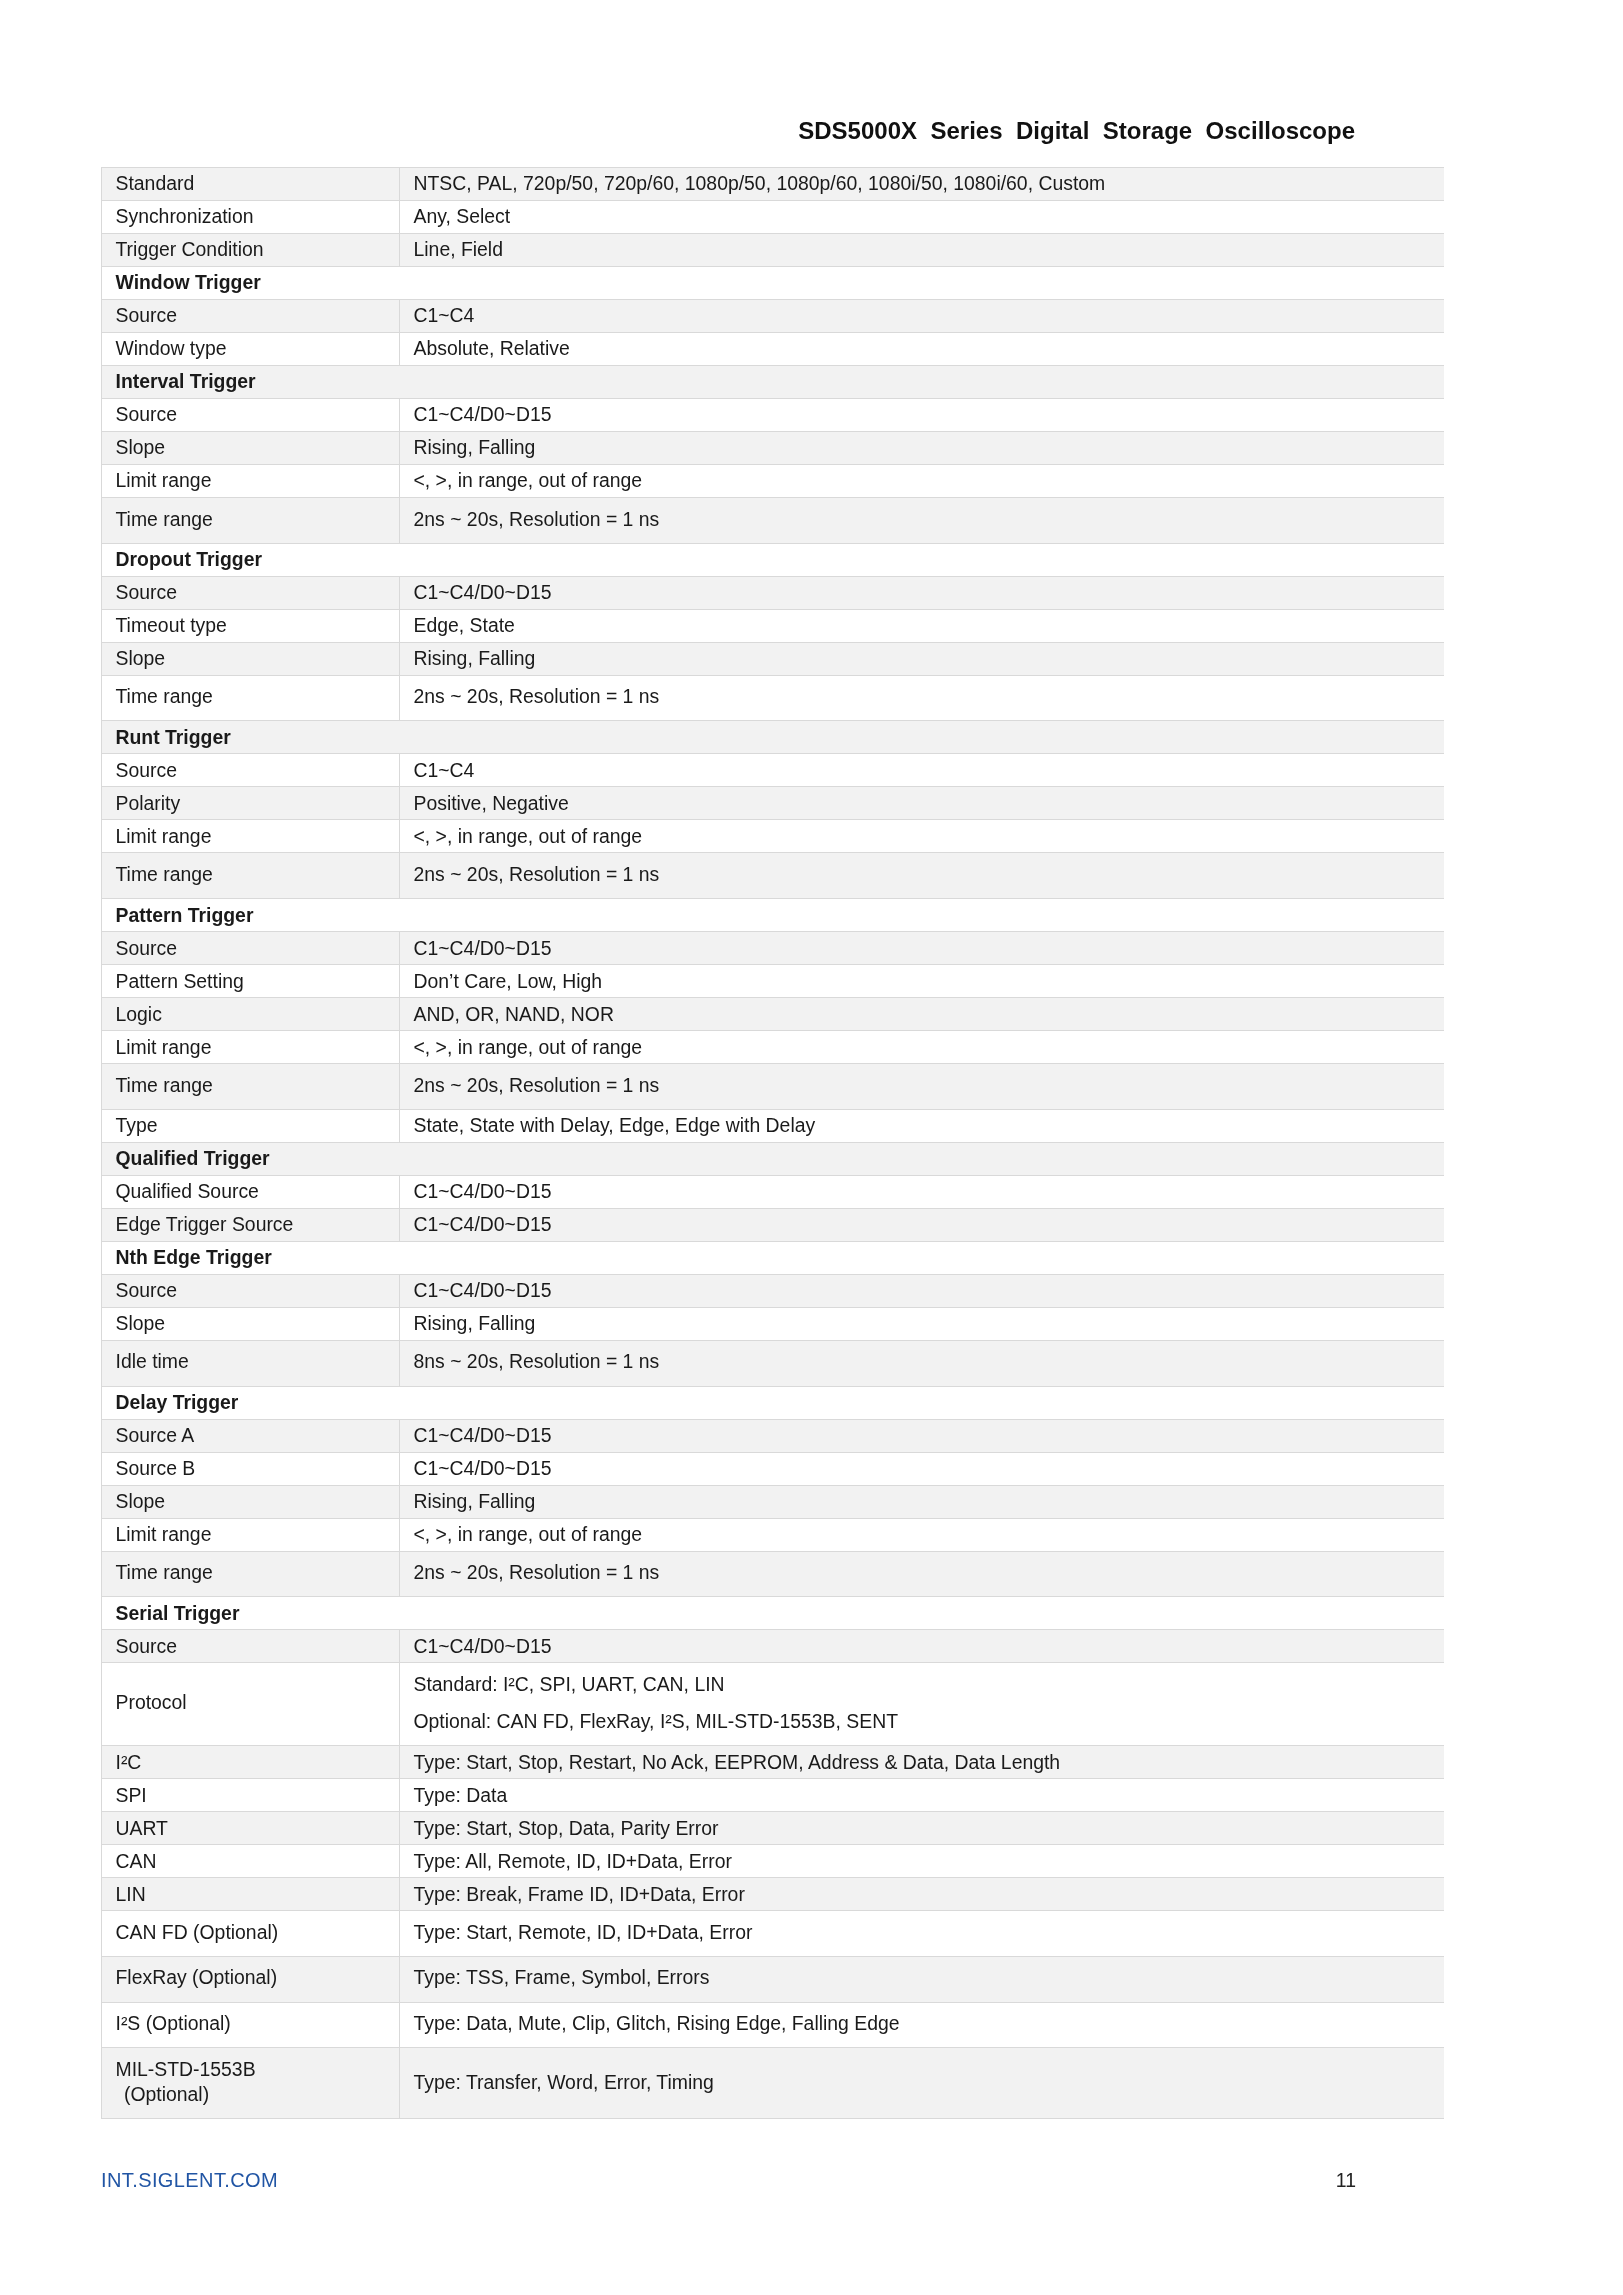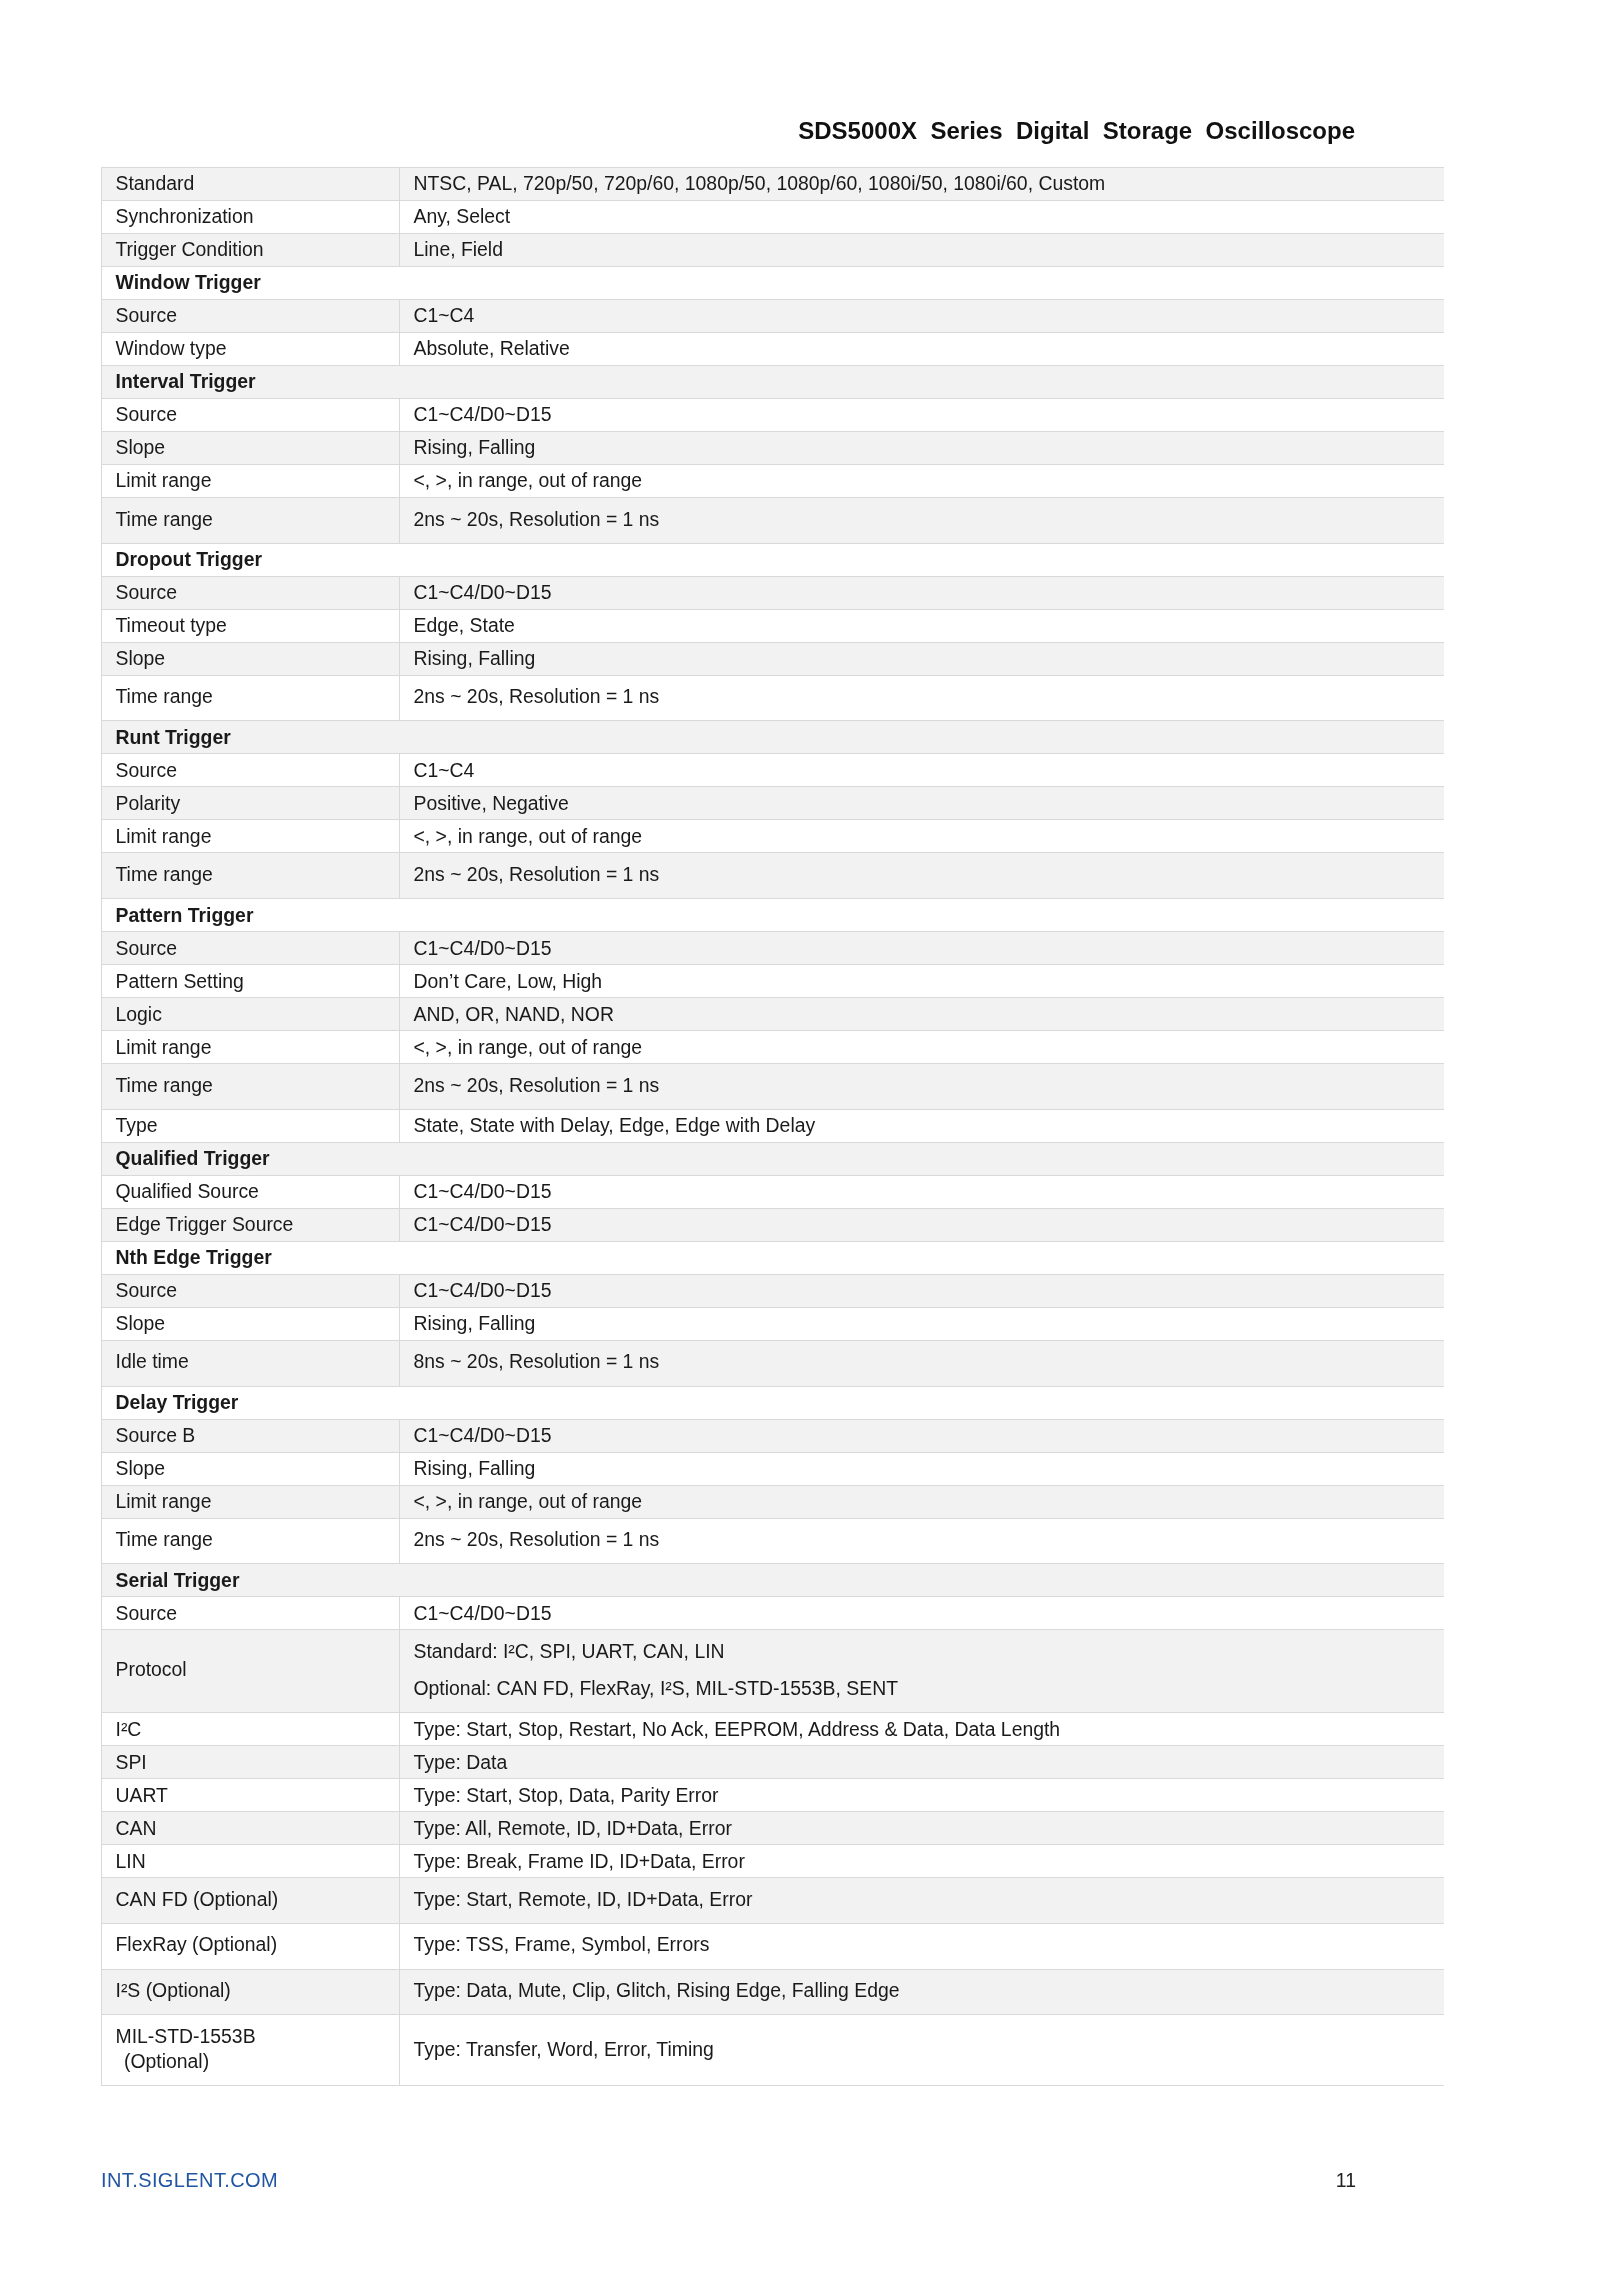--- a/index.html
+++ b/index.html
@@ -324,20 +324,28 @@
           </td>
           <td class="value-cell">
             <div class="value-line">8ns ~ 20s, Resolution = 1 ns</div>
           </td>
         </tr>
         <tr>
           <td colspan="2" class="section-cell">Delay Trigger</td>
         </tr>
         <tr>
           <td class="label-cell">
+            <div>Source A</div>
+          </td>
+          <td class="value-cell">
+            <div class="value-line">C1~C4/D0~D15</div>
+          </td>
+        </tr>
+        <tr>
+          <td class="label-cell">
             <div>Source B</div>
           </td>
           <td class="value-cell">
             <div class="value-line">C1~C4/D0~D15</div>
           </td>
         </tr>
         <tr>
           <td class="label-cell">
             <div>Slope</div>
           </td>

